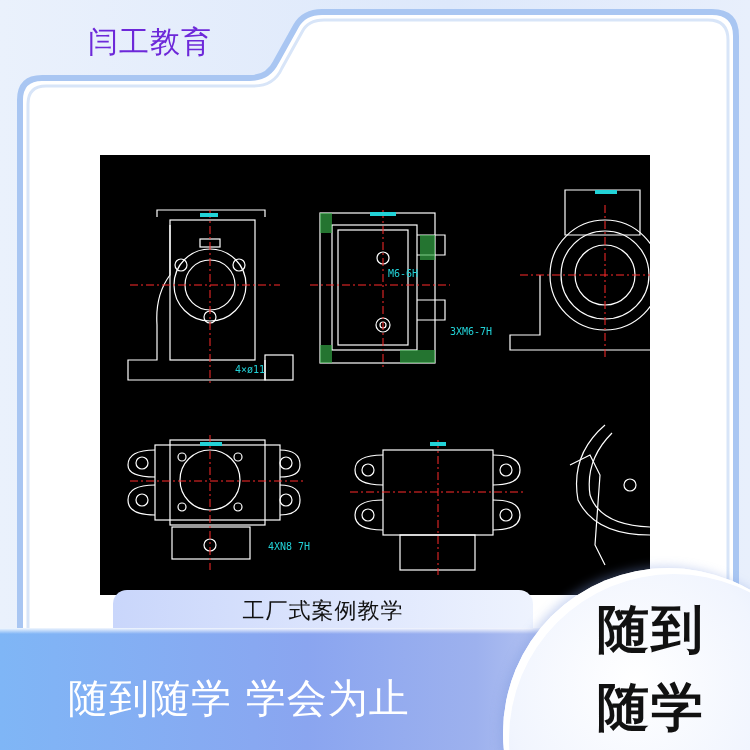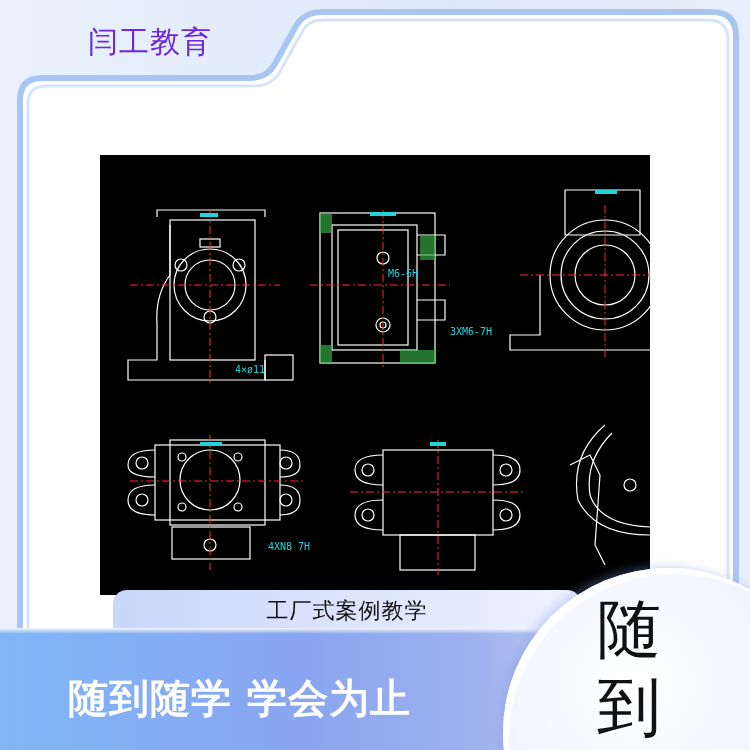--- a/index.html
+++ b/index.html
@@ -5,30 +5,30 @@
   html, body { margin:0; padding:0; }
   body { width:750px; height:750px; position:relative; overflow:hidden;
          background: linear-gradient(180deg,#eef4fc 0%,#e6effb 100%);
          font-family: "DejaVu Sans", sans-serif; }
   .frame-svg { position:absolute; left:0; top:0; }
   .brand { position:absolute; left:88px; top:22px; font-size:30px; color:#6d28d9; letter-spacing:1px; }
   .cad { position:absolute; left:100px; top:155px; width:550px; height:440px; background:#000; overflow:hidden; }
   .ribbon { position:absolute; left:113px; top:590px; width:420px; height:48px;
             border-radius:14px 14px 0 0;
             background: linear-gradient(90deg,#c9d6fb 0%,#dfe7fd 60%,#eef3fe 100%);
-            box-shadow: 0 -1px 0 #ffffff inset; padding-left: 48px; }
+            box-shadow: 0 -1px 0 #ffffff inset; }
   .ribbon-text { position:absolute; left:0; right:0; top:6px; text-align:center; font-size:22px; color:#111; letter-spacing:1px; }
   .banner { position:absolute; left:0; top:628px; width:560px; height:122px;
             background: linear-gradient(90deg,#7fb6f6 0%,#8aa5f0 55%,#9db1ee 85%,#b8c6f2 100%); }
   .banner::before { content:""; position:absolute; left:0; top:0; right:0; height:6px; background:linear-gradient(180deg,rgba(255,255,255,.9),rgba(255,255,255,0)); }
-  .banner-text { position:absolute; left:68px; top:43px; font-size:40px; color:#fff; font-weight:bold; letter-spacing:1px; }
+  .banner-text { position:absolute; left:68px; top:43px; font-size:40px; color:#fff; font-weight:normal; letter-spacing:1px; }
   .badge { position:absolute; left:503px; top:568px; width:330px; height:330px; border-radius:50%;
            background: radial-gradient(circle at 40% 35%,#ffffff 0%,#f1f5fe 45%,#dbe5fb 80%,#c9d7f7 100%);
            box-shadow: -4px -2px 10px rgba(120,150,220,.35), inset 6px 6px 0 #ffffff; }
-  .badge-text { position:absolute; left:597px; top:590px; font-size:64px; font-weight:normal; color:#111; line-height:78px; width:120px; letter-spacing:2px; }
+  .badge-text { position:absolute; left:597px; top:590px; font-size:52px; font-weight:bold; color:#111; line-height:78px; width:120px; letter-spacing:2px; }
 </style>
 </head>
 <body>
 
 <svg class="frame-svg" width="750" height="750" viewBox="0 0 750 750">
   <defs>
     <linearGradient id="tabg" x1="0" x2="1" y1="0" y2="0">
       <stop offset="0" stop-color="#eaf1fc"></stop>
       <stop offset="0.6" stop-color="#dde8fb"></stop>
       <stop offset="1" stop-color="#e8effc"></stop>
@@ -142,13 +142,14 @@
   <div class="ribbon-text">工厂式案例教学</div>
 </div>
 
 <div class="banner">
   <div class="banner-text">随到随学 学会为止</div>
 </div>
 
 <div class="badge"></div>
 <div class="badge-text">
   <div>随到</div>
+  <div>随学</div>
 </div>
 
 </body></html>

